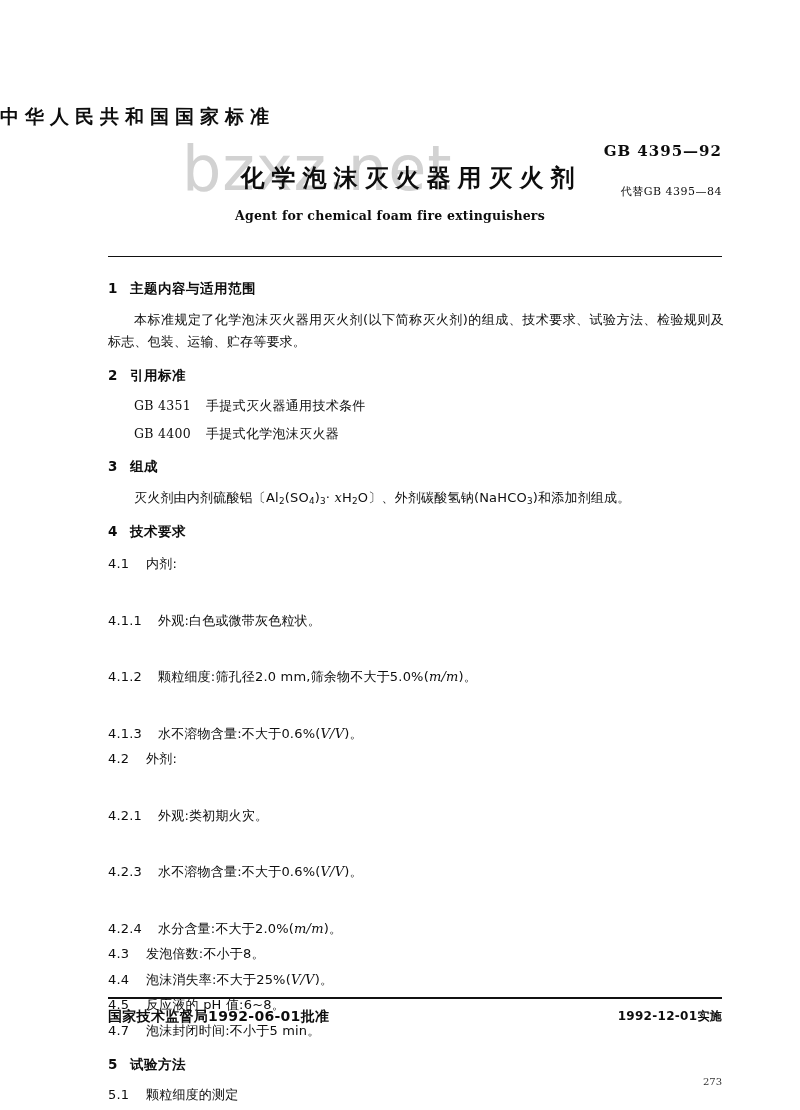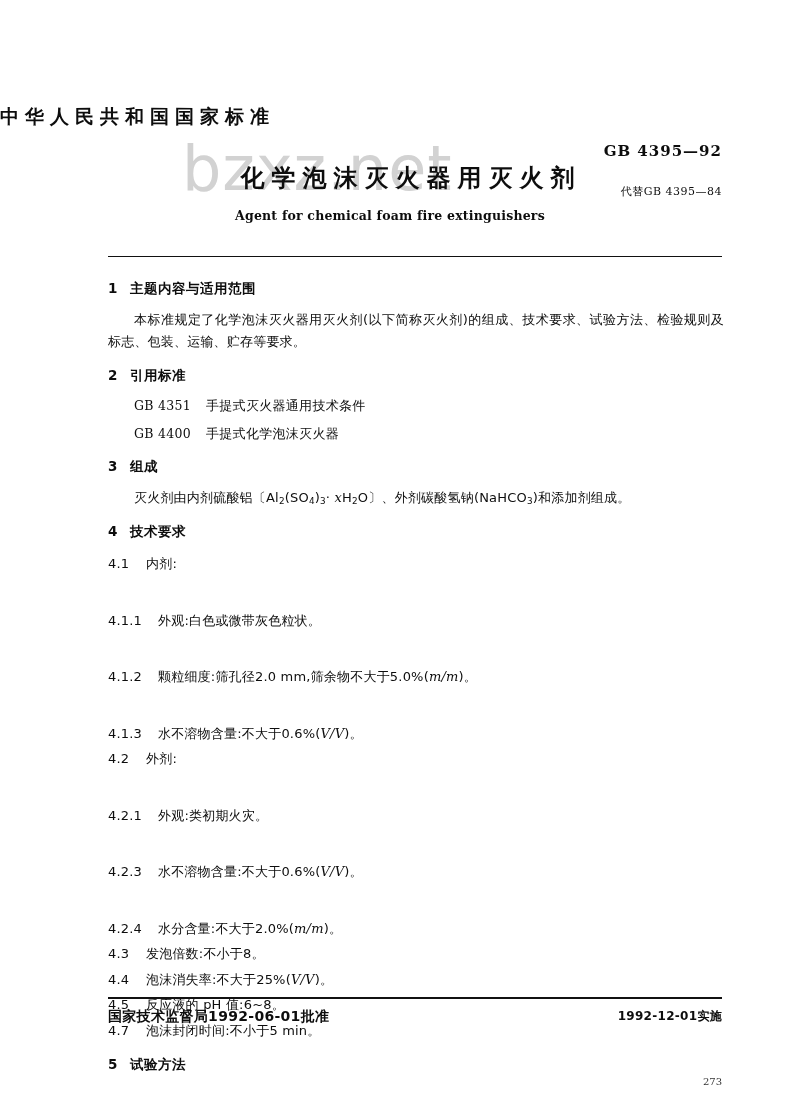--- a/index.html
+++ b/index.html
@@ -235,20 +235,23 @@
 
 
     <div class="clause">
       <span class="num">4.7</span><span>泡沫封闭时间:不小于5 min。</span>
     </div>
 
     <div class="h1 sp-top-lg">
       <span class="num">5</span><span>试验方法</span>
     </div>
 
+    <div class="clause">
+      <span class="num">5.1</span><span>颗粒细度的测定</span>
+    </div>
 
     <div class="clause lvl3">
       <span class="num">5.1.1</span><span>仪器</span>
     </div>
 
     <div class="item-a">
       <span class="mark">a.</span><span>托盘天平:精度0.1 g;</span>
     </div>
 
   </div>

